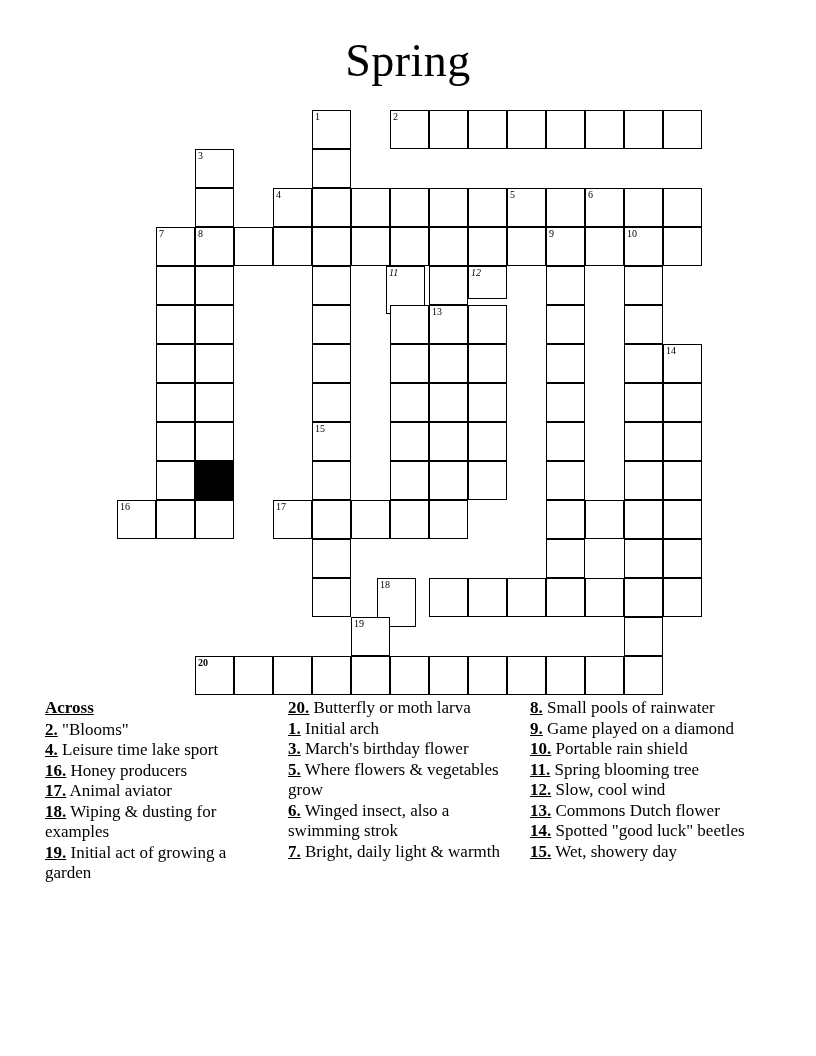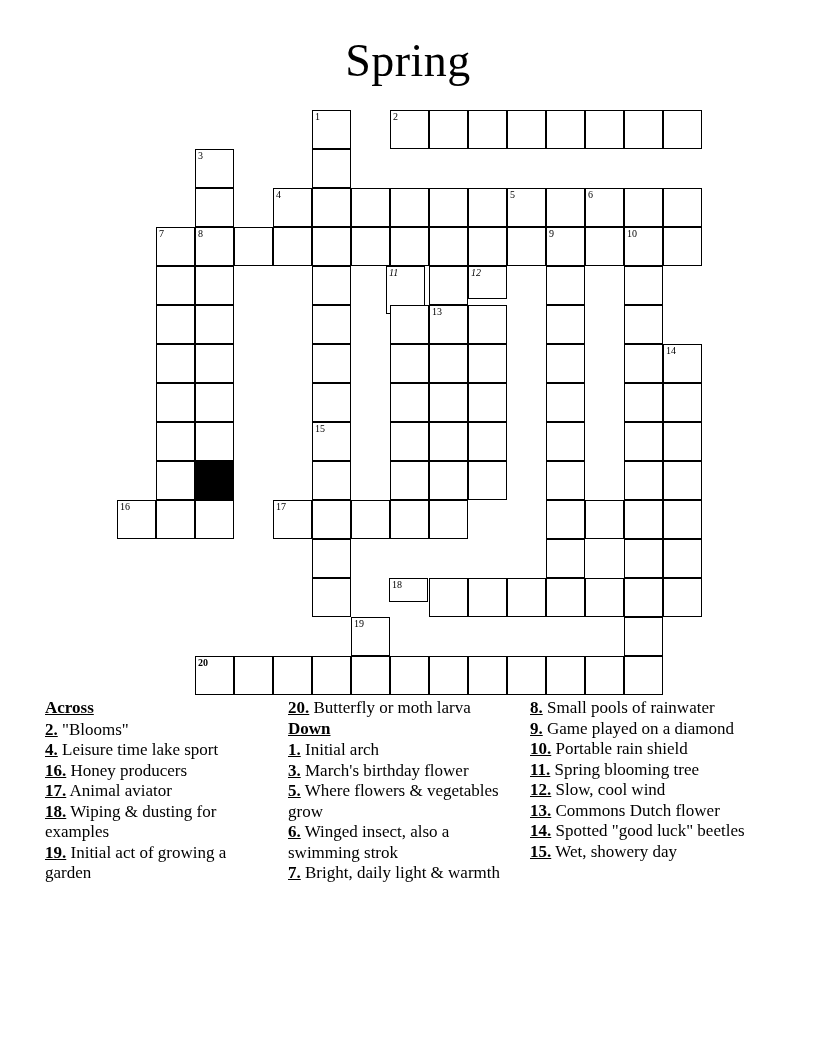--- a/index.html
+++ b/index.html
@@ -230,21 +230,21 @@
       <div class="cell" style="left: 429px; top: 396px; width: 39px; height: 39px;"></div>
       <div class="cell" style="left: 546px; top: 396px; width: 39px; height: 39px;"></div>
       <div class="cell" style="left: 585px; top: 396px; width: 39px; height: 39px;"></div>
       <div class="cell" style="left: 624px; top: 396px; width: 39px; height: 39px;"></div>
       <div class="cell" style="left: 663px; top: 396px; width: 39px; height: 39px;"></div>
       <div class="cell" style="left: 312px; top: 435px; width: 39px; height: 39px;"></div>
       <div class="cell" style="left: 546px; top: 435px; width: 39px; height: 39px;"></div>
       <div class="cell" style="left: 624px; top: 435px; width: 39px; height: 39px;"></div>
       <div class="cell" style="left: 663px; top: 435px; width: 39px; height: 39px;"></div>
       <div class="cell" style="left: 312px; top: 474px; width: 39px; height: 39px;"></div>
-      <div class="cell" style="left: 389px; top: 474px; width: 39px; height: 24px;">
+      <div class="cell" style="left: 377px; top: 474px; width: 39px; height: 49px;">
         <span class="num">18</span>
       </div>
       <div class="cell" style="left: 429px; top: 474px; width: 39px; height: 39px;"></div>
       <div class="cell" style="left: 468px; top: 474px; width: 39px; height: 39px;"></div>
       <div class="cell" style="left: 507px; top: 474px; width: 39px; height: 39px;"></div>
       <div class="cell" style="left: 546px; top: 474px; width: 39px; height: 39px;"></div>
       <div class="cell" style="left: 585px; top: 474px; width: 39px; height: 39px;"></div>
       <div class="cell" style="left: 624px; top: 474px; width: 39px; height: 39px;"></div>
       <div class="cell" style="left: 663px; top: 474px; width: 39px; height: 39px;"></div>
       <div class="cell" style="left: 351px; top: 513px; width: 39px; height: 39px;">
@@ -272,21 +272,20 @@
         <div class="section-head">Across</div>
         <div class="clue"><b>2.</b><span> "Blooms"</span></div>
         <div class="clue"><b>4.</b><span> Leisure time lake sport</span></div>
         <div class="clue"><b>16.</b><span> Honey producers</span></div>
         <div class="clue"><b>17.</b><span> Animal aviator</span></div>
         <div class="clue"><b>18.</b><span> Wiping &amp; dusting for examples</span></div>
         <div class="clue"><b>19.</b><span> Initial act of growing a garden</span></div>
       </div>
     <div class="clue-col" id="col-2">
         <div class="clue"><b>20.</b><span> Butterfly or moth larva</span></div>
-        <div class="section-head">Down</div>
         <div class="clue"><b>1.</b><span> Initial arch</span></div>
         <div class="clue"><b>3.</b><span> March's birthday flower</span></div>
         <div class="clue"><b>5.</b><span> Where flowers &amp; vegetables grow</span></div>
         <div class="clue"><b>6.</b><span> Winged insect, also a swimming strok</span></div>
         <div class="clue"><b>7.</b><span> Bright, daily light &amp; warmth</span></div>
       </div>
     <div class="clue-col" id="col-3">
         <div class="clue"><b>8.</b><span> Small pools of rainwater</span></div>
         <div class="clue"><b>9.</b><span> Game played on a diamond</span></div>
         <div class="clue"><b>10.</b><span> Portable rain shield</span></div>

